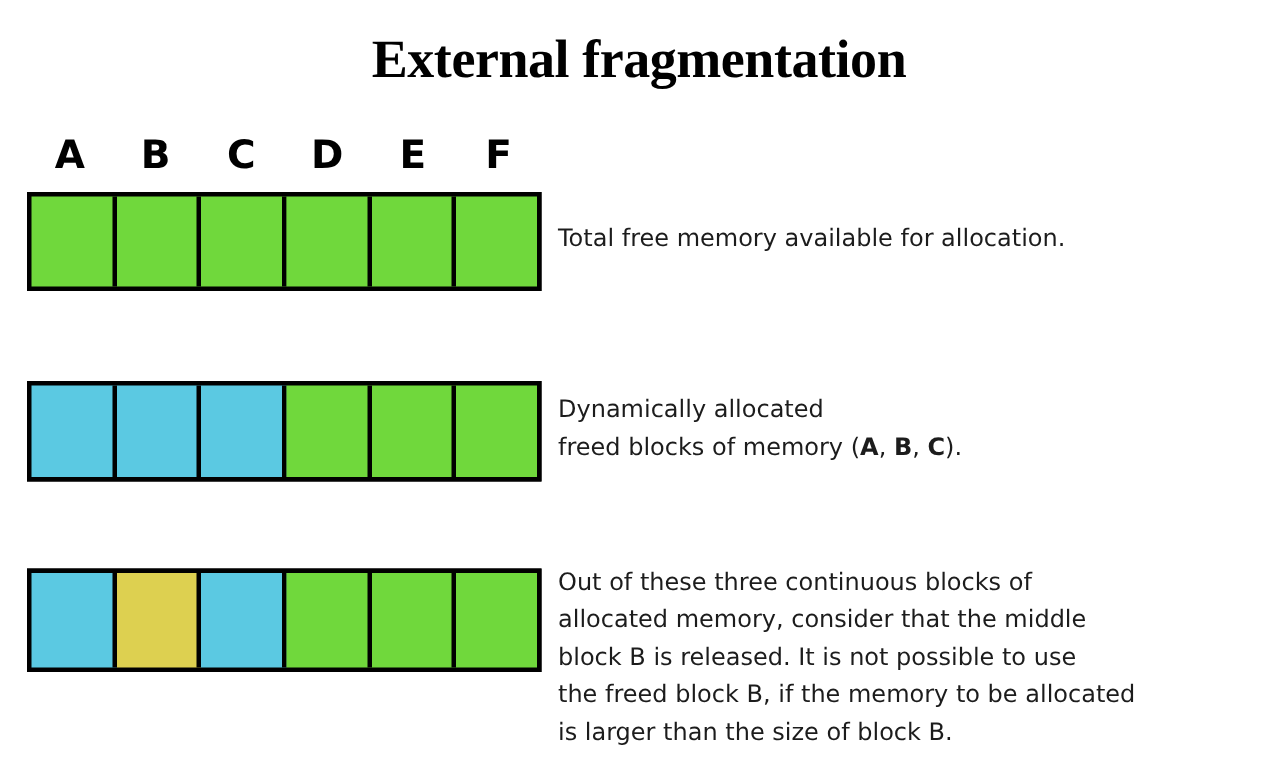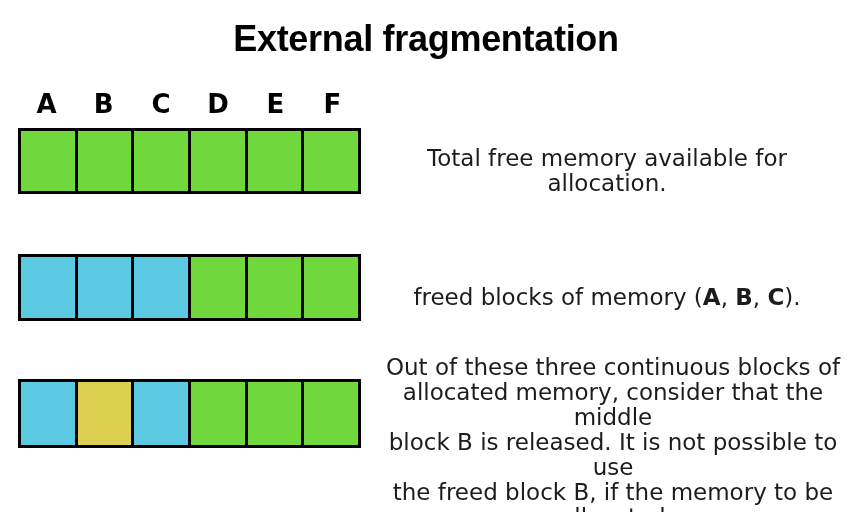--- a/index.html
+++ b/index.html
@@ -20,21 +20,21 @@
   #title {
     position: absolute;
     left: 0;
     top: 18px;
     width: 852px;
     text-align: center;
     font-size: 36px;
     font-weight: bold;
     letter-spacing: -0.3px;
     color: #000000;
-    font-family: Liberation Sans, sans-serif;
+    font-family: Liberation Serif, serif;
   }
 
   
   #col-labels {
     position: absolute;
     left: 18px;
     top: 89px;
     width: 343px;
     display: flex;
   }
@@ -65,29 +65,28 @@
     flex: 1 1 0;
     box-sizing: border-box;
     border-right: 3px solid #000000;
   }
   .mem-cell:last-child { border-right: none; }
 
   
   .desc {
     position: absolute;
     left: 372px;
-    font-size: 23px;
+    font-size: 16px;
     line-height: 25px;
     color: #1c1c1c;
     white-space: pre-line;
-    text-align: center;
   }
   #desc-1 { top: 146px; width: 470px; }
   #desc-2 { top: 260px; width: 470px; }
-  #desc-3 { top: 355px; width: 482px; }
+  #desc-3 { top: 375px; width: 482px; }
   .desc b { font-weight: bold; }
 </style>
 </head>
 <body style="background: rgb(255, 255, 255);">
 
 <div id="title">External fragmentation</div>
 
 <div id="col-labels">
   <div class="col-label">A</div>
   <div class="col-label">B</div>
@@ -108,21 +107,21 @@
 <div class="desc" id="desc-1">Total free memory available for allocation.</div>
 
 <div class="mem-row" id="row-2">
   <div class="mem-cell" style="background: rgb(91, 201, 226);"></div>
   <div class="mem-cell" style="background: rgb(91, 201, 226);"></div>
   <div class="mem-cell" style="background: rgb(91, 201, 226);"></div>
   <div class="mem-cell" style="background: rgb(112, 216, 60);"></div>
   <div class="mem-cell" style="background: rgb(112, 216, 60);"></div>
   <div class="mem-cell" style="background: rgb(112, 216, 60);"></div>
 </div>
-<div class="desc" id="desc-2"><br><span>freed blocks of memory (</span><b>A</b><span>, </span><b>B</b><span>, </span><b>C</b><span>).</span></div>
+<div class="desc" id="desc-2"><span>Dynamically allocated</span><br><span>freed blocks of memory (</span><b>A</b><span>, </span><b>B</b><span>, </span><b>C</b><span>).</span></div>
 
 <div class="mem-row" id="row-3">
   <div class="mem-cell" style="background: rgb(91, 201, 226);"></div>
   <div class="mem-cell" style="background: rgb(221, 208, 80);"></div>
   <div class="mem-cell" style="background: rgb(91, 201, 226);"></div>
   <div class="mem-cell" style="background: rgb(112, 216, 60);"></div>
   <div class="mem-cell" style="background: rgb(112, 216, 60);"></div>
   <div class="mem-cell" style="background: rgb(112, 216, 60);"></div>
 </div>
 <div class="desc" id="desc-3">Out of these three continuous blocks of

